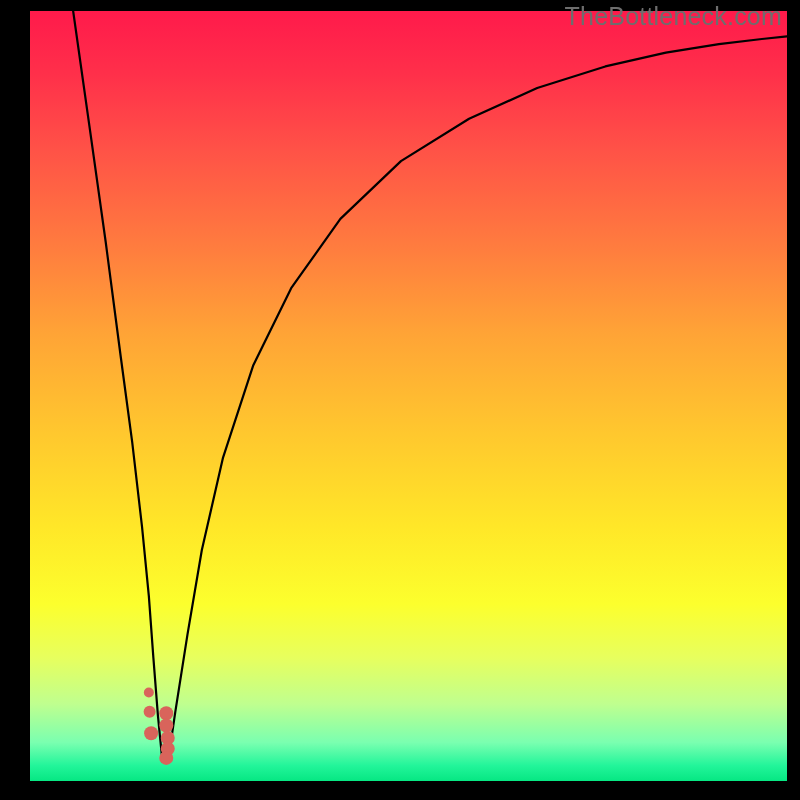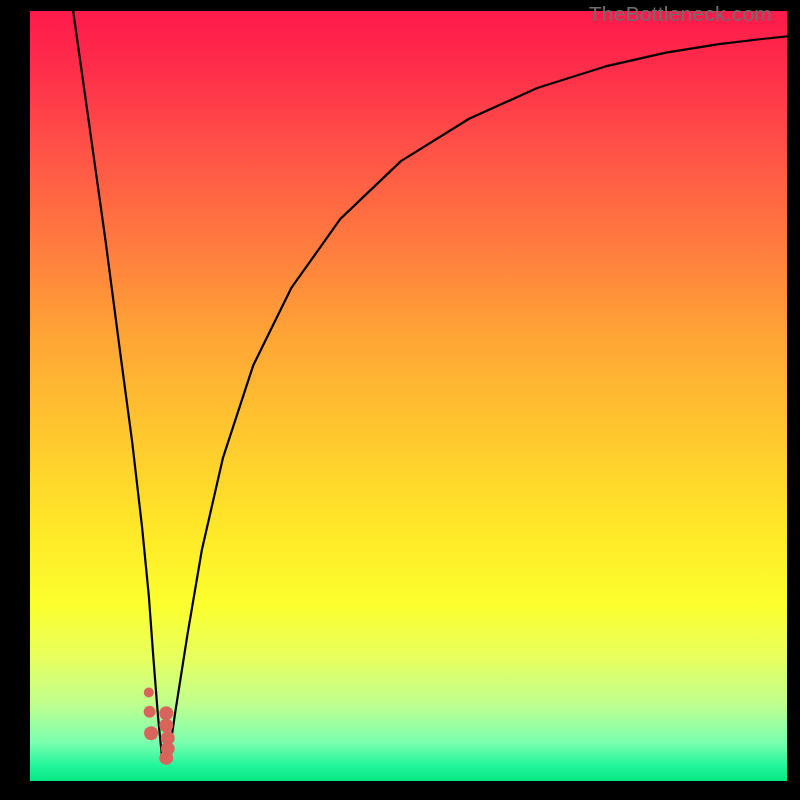--- a/index.html
+++ b/index.html
@@ -51,23 +51,23 @@
   }
   .dots-svg {
     position: absolute;
     inset: 0;
     width: 100%;
     height: 100%;
   }
   .watermark {
     position: absolute;
     top: 2px;
-    right: 28px;
+    right: 18px;
     color: #6e6e6e;
-    font-size: 21px;
+    font-size: 25px;
     font-weight: 400;
     letter-spacing: 0.2px;
     user-select: none;
   }
 </style>
 </head>
 <body>
 
 <div class="stage">
 

